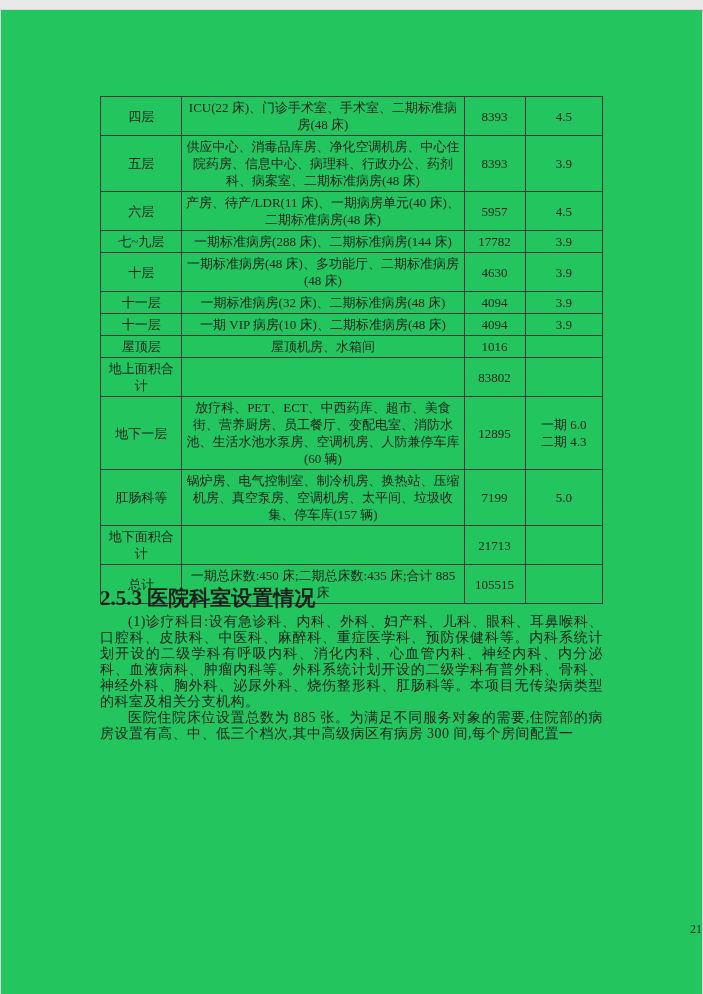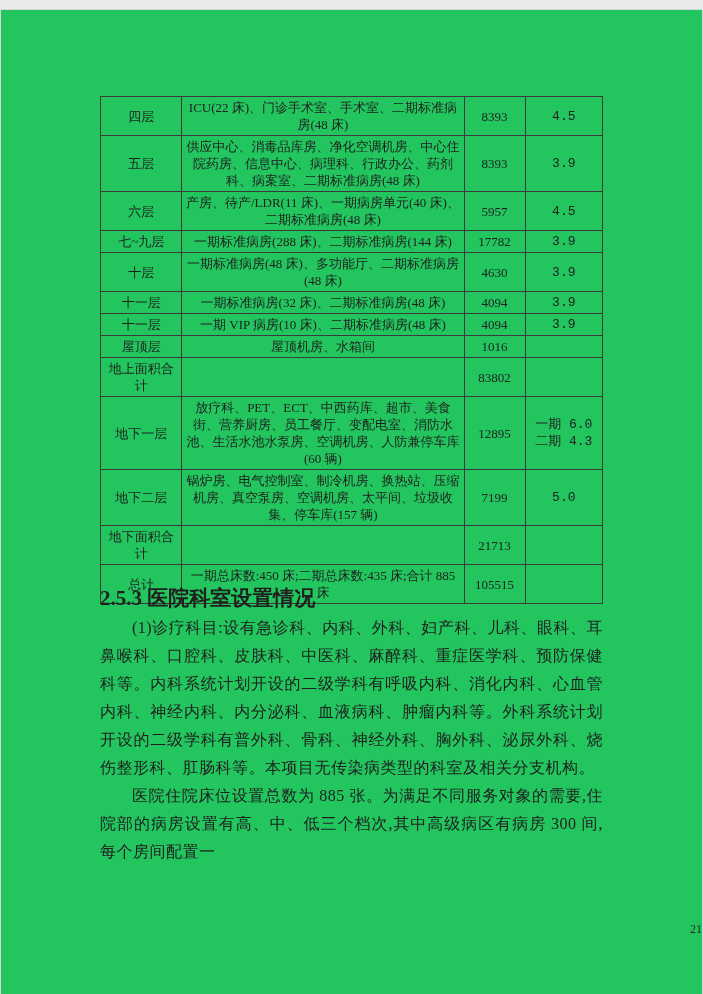--- a/index.html
+++ b/index.html
@@ -30,37 +30,37 @@
   .floor-table td{
     border:1px solid #3a3a3a;
     padding:2px 3px;
     vertical-align:middle;
     text-align:center;
     word-break:break-all;
   }
   .c-floor{width:80px;}
   .c-desc{width:277px;}
   .c-area{width:60px;}
-  .c-height{width:76px;white-space:pre-line;font-family:Liberation Mono, monospace;}
+  .c-height{width:76px;white-space:pre-line;}
   
   .content{
     position:absolute;
     left:99px;top:576px;
     width:503px;
   }
   .sec-heading{
     font-size:21px;
     font-weight:bold;
     margin:0 0 4px 0;
     line-height:24px;
   }
   .para{
     margin:0;
-    font-size:16px;
-    line-height:28px;
+    font-size:14px;
+    line-height:16px;
     text-align:justify;
     text-indent:2em;
     letter-spacing:0.5px;
   }
   
   .page-number{
     position:absolute;
     left:0;right:0;
     top:912px;
     text-align:right;
@@ -136,21 +136,21 @@
         <td class="c-height"></td>
       </tr>
       <tr>
         <td class="c-floor">地下一层</td>
         <td class="c-desc">放疗科、PET、ECT、中西药库、超市、美食街、营养厨房、员工餐厅、变配电室、消防水池、生活水池水泵房、空调机房、人防兼停车库(60 辆)</td>
         <td class="c-area">12895</td>
         <td class="c-height">一期 6.0
 二期 4.3</td>
       </tr>
       <tr>
-        <td class="c-floor">地下二层</td>
+        <td class="c-floor">肛肠科等</td>
         <td class="c-desc">锅炉房、电气控制室、制冷机房、换热站、压缩机房、真空泵房、空调机房、太平间、垃圾收集、停车库(157 辆)</td>
         <td class="c-area">7199</td>
         <td class="c-height">5.0</td>
       </tr>
       <tr>
         <td class="c-floor">地下面积合计</td>
         <td class="c-desc"></td>
         <td class="c-area">21713</td>
         <td class="c-height"></td>
       </tr>

